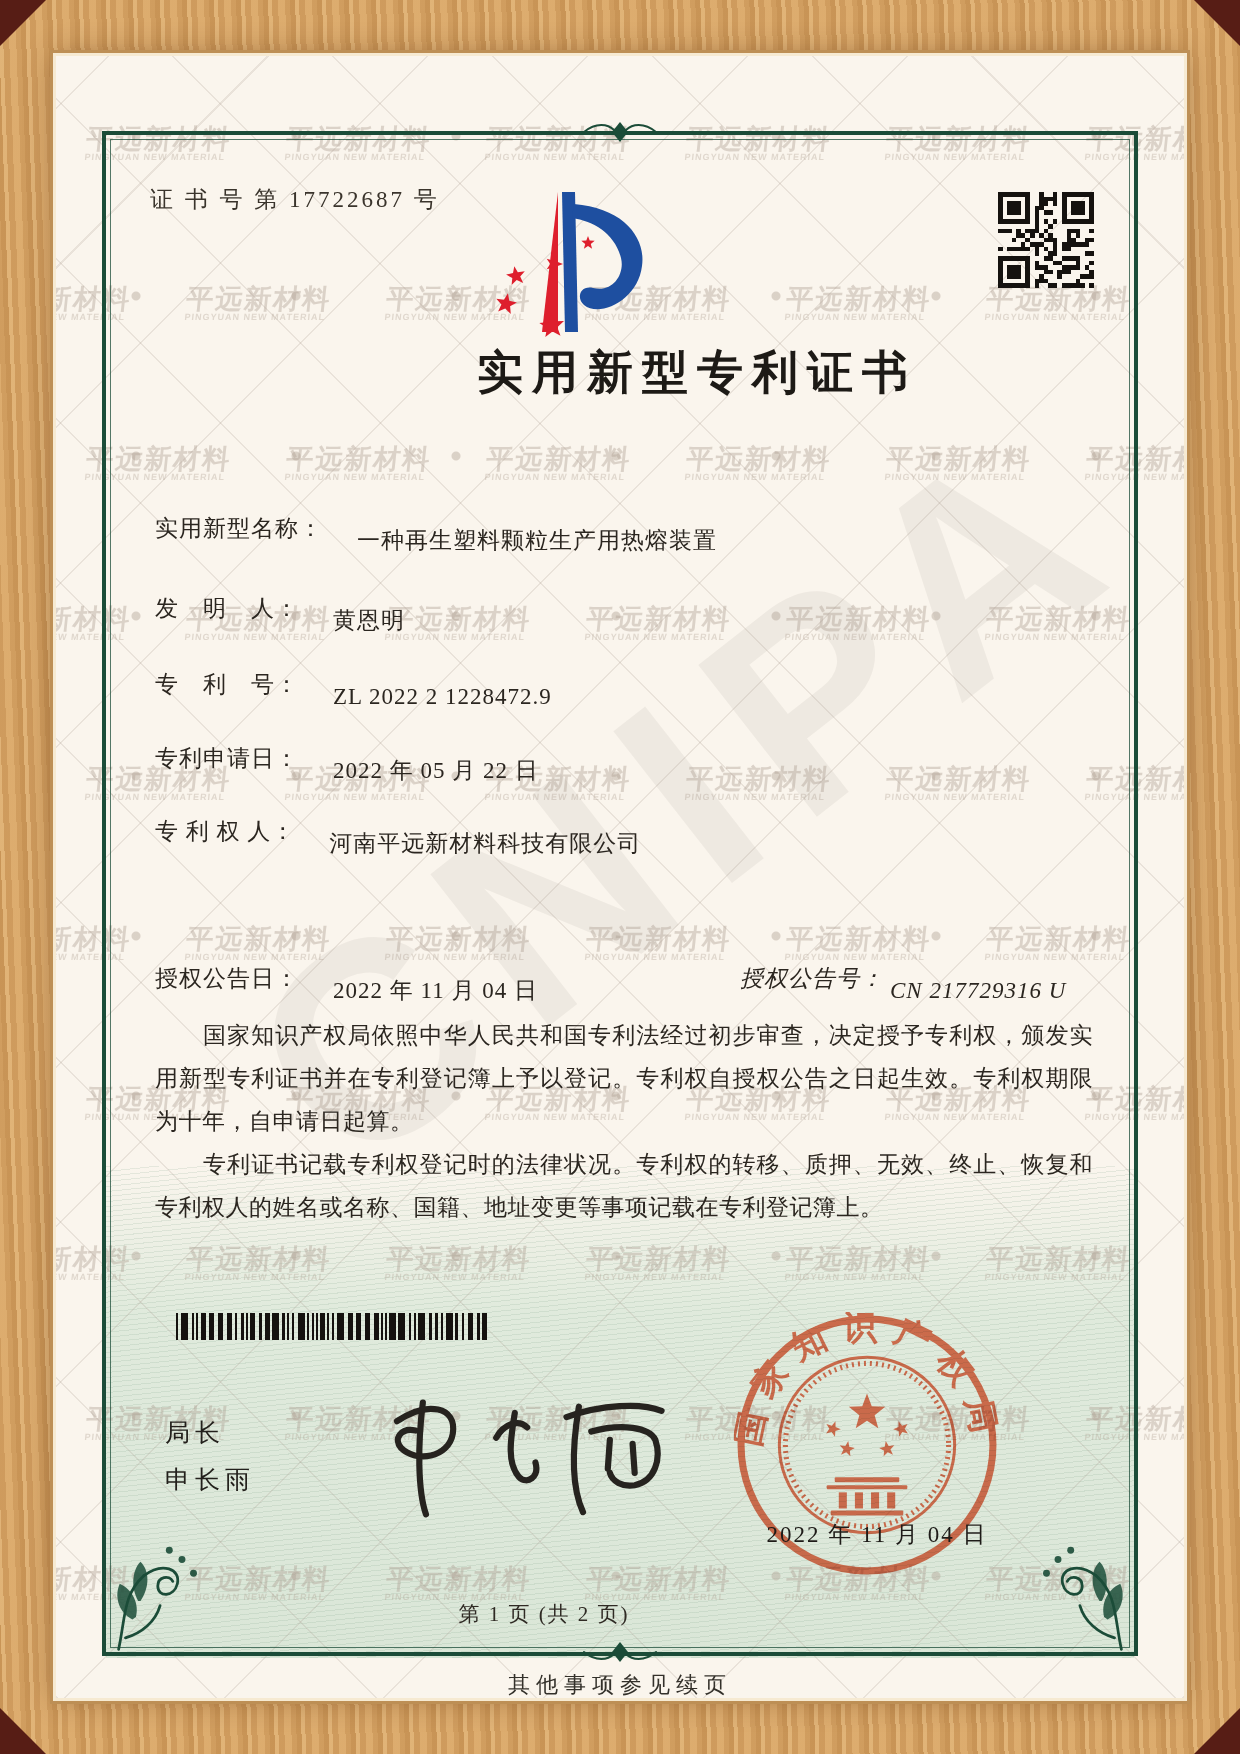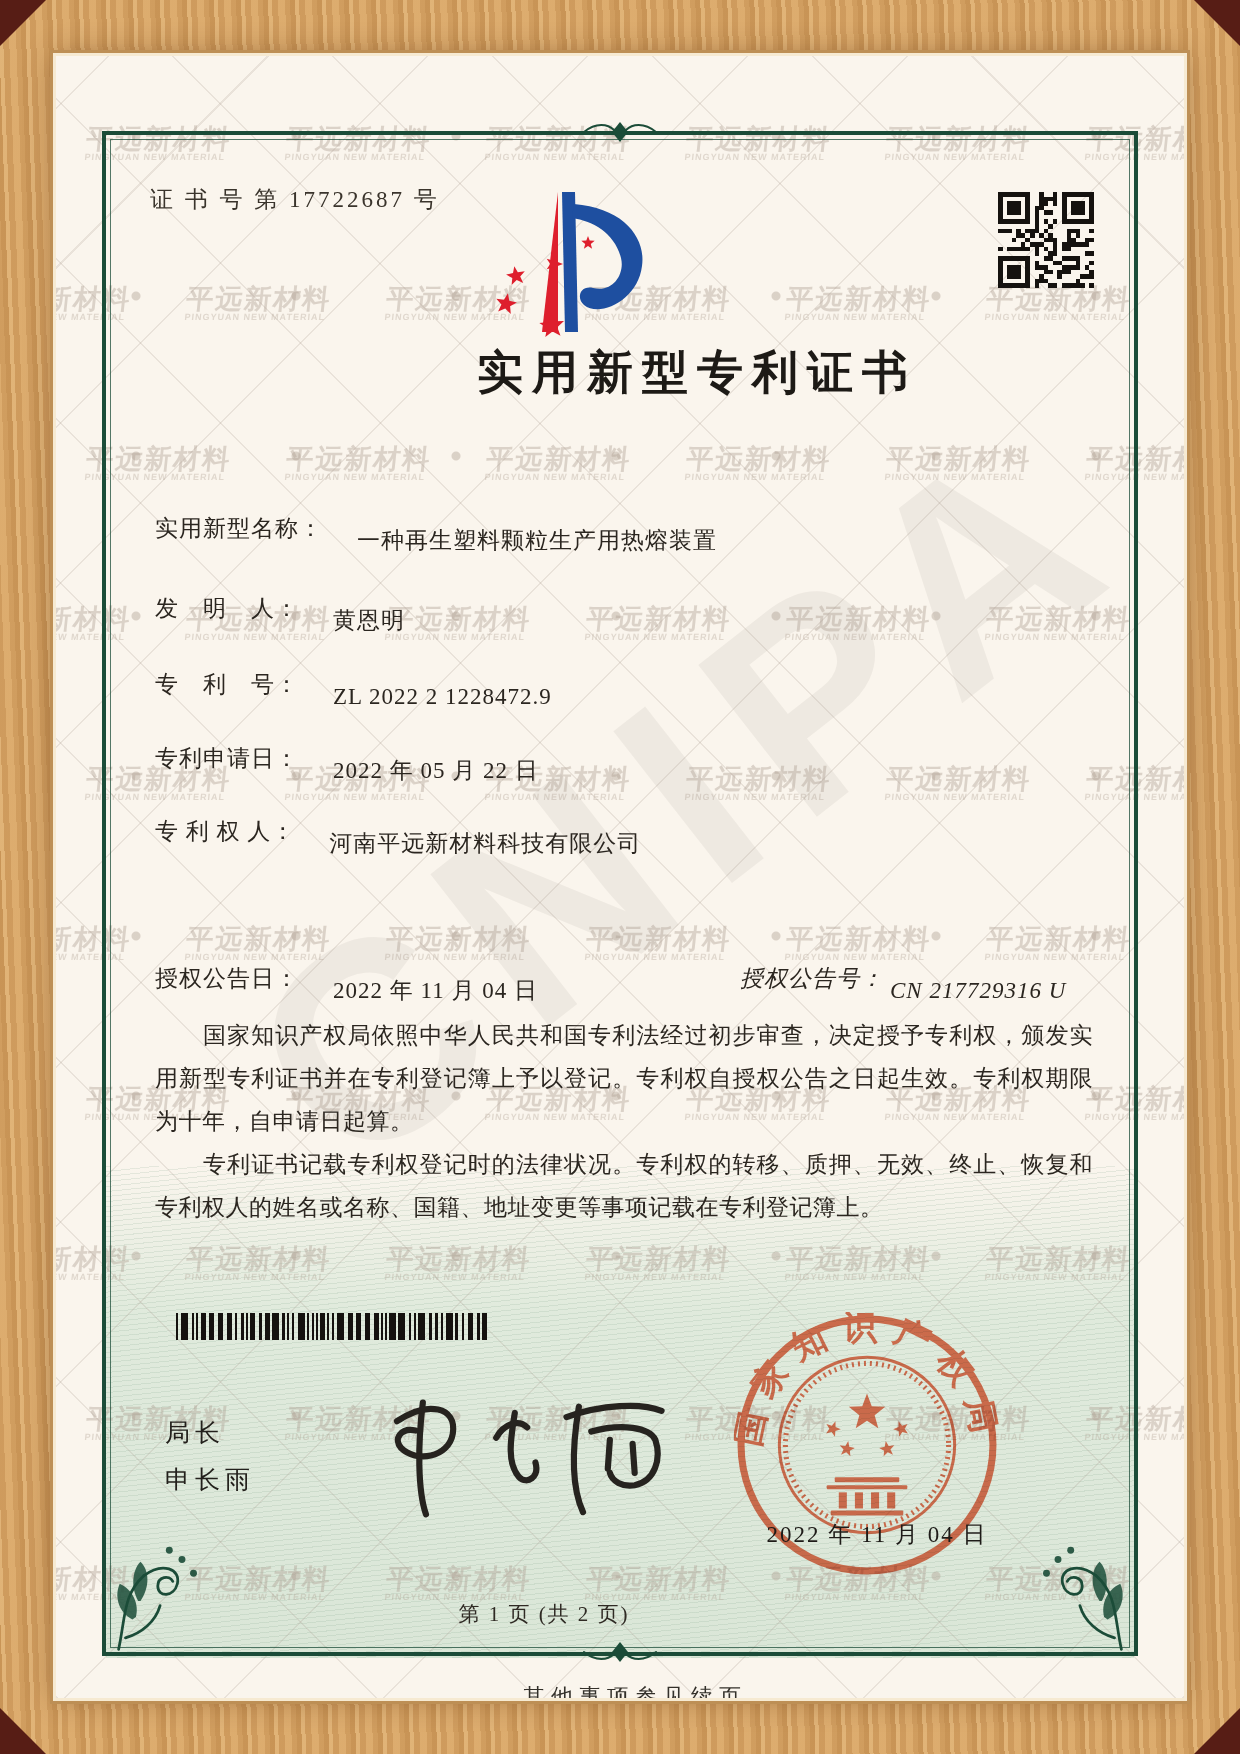--- a/index.html
+++ b/index.html
@@ -79,22 +79,22 @@
     font-size:25px;letter-spacing:5px;color:#23201c;}
   .signature{position:absolute;left:310px;top:1328px;}
   
   .seal{position:absolute;left:678px;top:1256px;width:266px;height:266px;
     opacity:.87;mix-blend-mode:multiply;}
   .seal-date{position:absolute;left:688px;top:1463px;width:266px;text-align:center;
     font-size:23px;letter-spacing:2px;color:#1e1b18;}
   
   .pagefoot{position:absolute;left:46px;top:1544px;width:884px;text-align:center;
     font-size:21px;letter-spacing:2px;color:#2f2a24;}
-  .note{position:absolute;left:15px;top:1614px;width:100%;text-align:center;
-    font-size:22px;letter-spacing:6px;color:#33302a;margin-top:12px;}
+  .note{position:absolute;left:0;top:1614px;width:100%;text-align:center;
+    font-size:22px;letter-spacing:6px;color:#33302a;}
   svg .gstroke{stroke:var(--green);fill:none;stroke-linecap:round;}
 </style>
 </head>
 <body>
 
 <div class="page">
   <div class="wood"></div>
   <div class="corner tl"></div>
   <div class="corner tr"></div>
   <div class="corner bl"></div>

